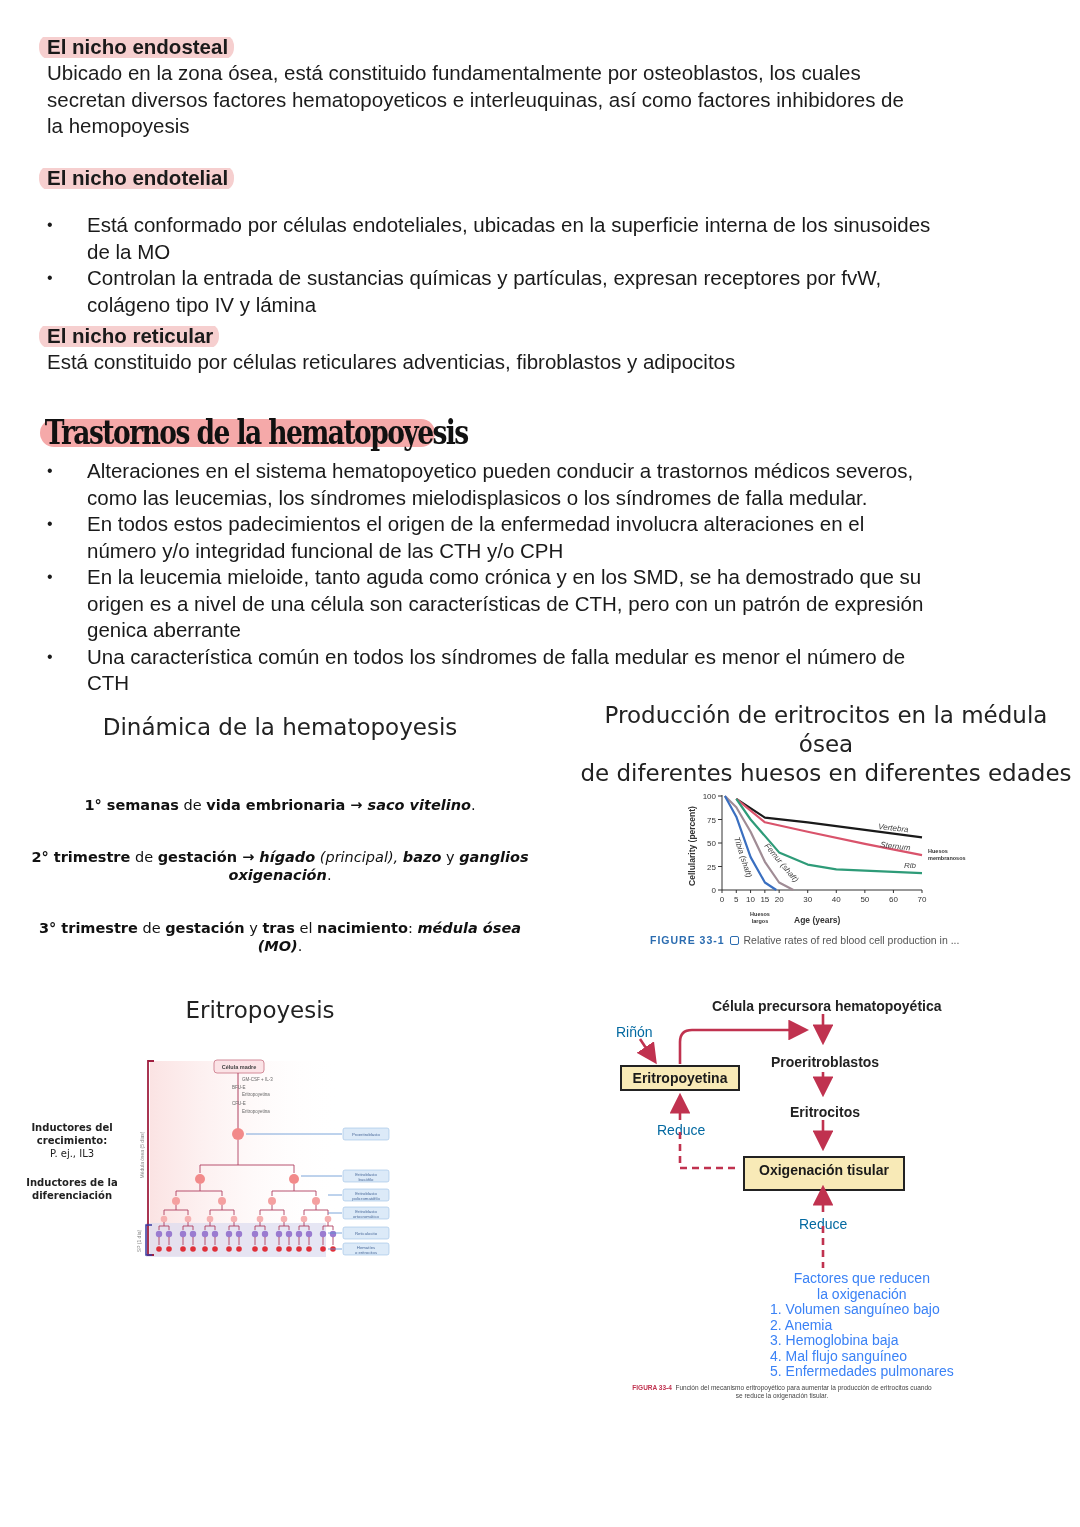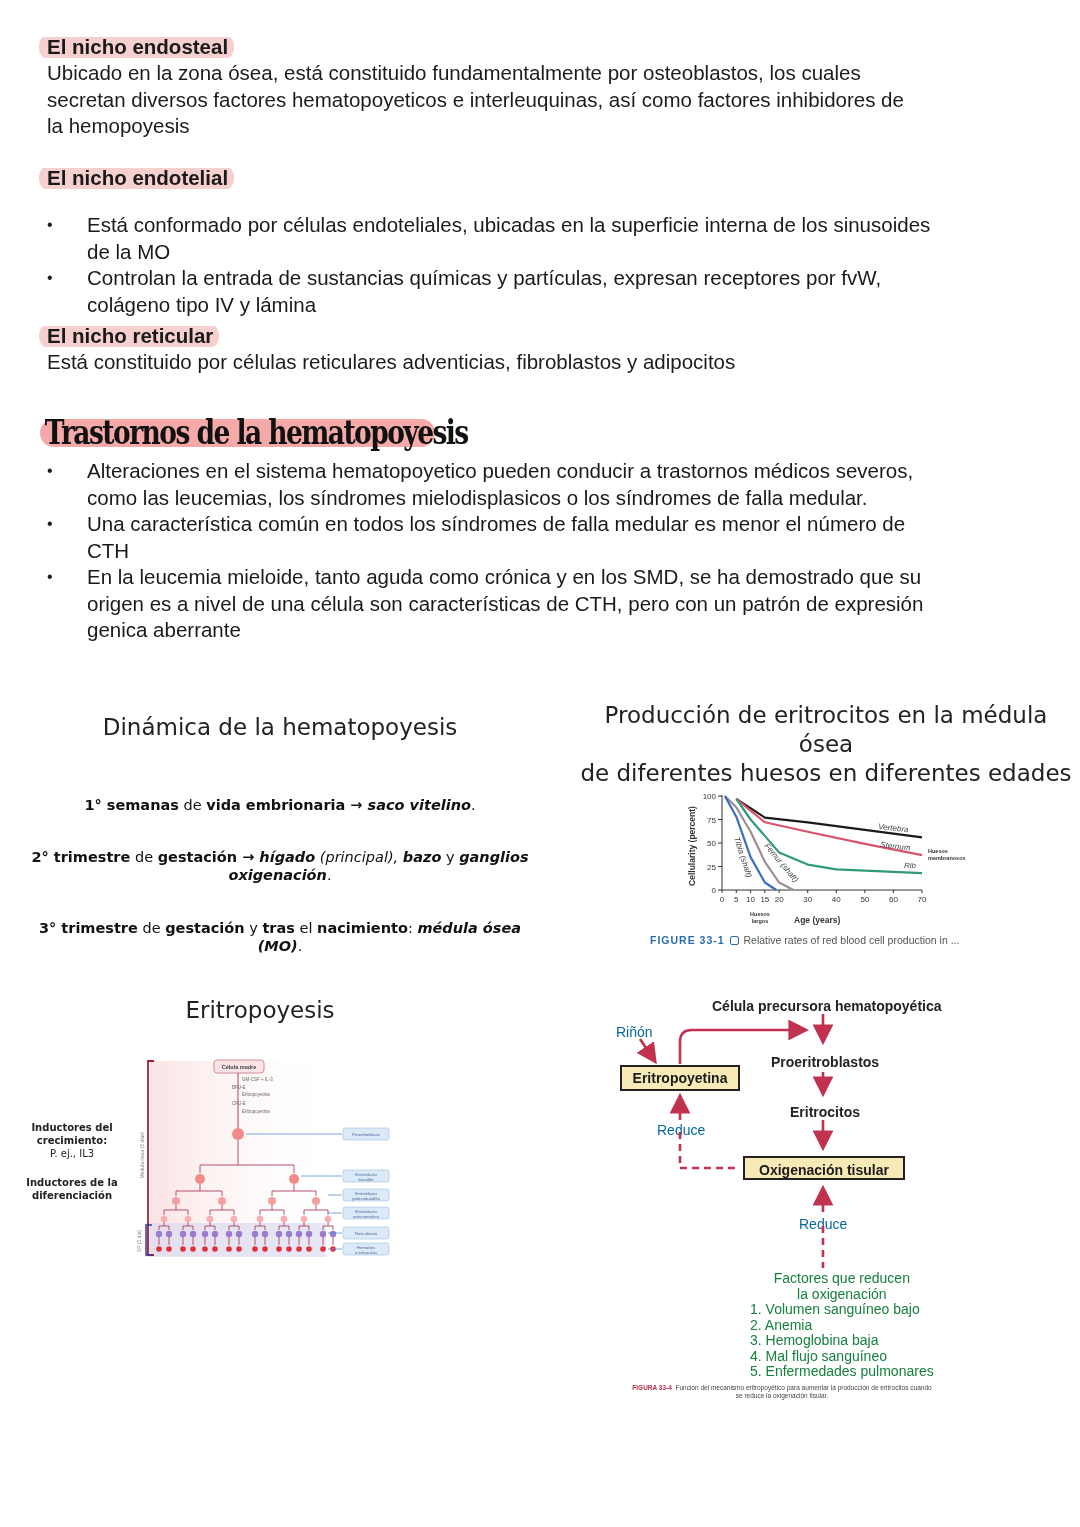--- a/index.html
+++ b/index.html
@@ -40,21 +40,21 @@
     .fig-cap .fig-num { color: #2b6cb0; font-weight: bold; letter-spacing: 1px; }
 
     
     .tree-wrap { position: absolute; left: 136px; top: 1055px; width: 262px; height: 215px; }
     .ind-label { position: absolute; font-family: "DejaVu Sans", sans-serif; font-size: 10px; line-height: 13px; text-align: center; color: #222; }
 
     
     .flow-text { position: absolute; font-weight: bold; font-size: 14px; color: #222; white-space: nowrap; }
     .flow-plain { position: absolute; font-size: 14px; color: #0369a1; white-space: nowrap; }
     .flow-box { position: absolute; background: #f8eab7; border: 2px solid #222; font-weight: bold; font-size: 14px; text-align: center; line-height: 22px; }
-    .factors { position: absolute; font-size: 14px; line-height: 15.5px; color: #15803d; }
+    .factors { position: absolute; font-size: 14px; line-height: 15.5px; color: #3b82f6; margin-left: 20px; }
     .factors .ft { text-align: center; }
   </style>
 </head>
 <body>
 
 <div class="sec-title" style="left:47px;top:34px;">El nicho endosteal</div>
 <div class="para" style="left:47px;top:60px;">
   <div>Ubicado en la zona ósea, está constituido fundamentalmente por osteoblastos, los cuales</div>
   <div>secretan diversos factores hematopoyeticos e interleuquinas, así como factores inhibidores de</div>
   <div>la hemopoyesis</div>
@@ -77,27 +77,31 @@
 
 <div class="big-title-bg"></div>
 <div class="big-title">Trastornos de la hematopoyesis</div>
 
 <ul class="bul" style="left:47px;top:458px;">
   <li>
     <div>Alteraciones en el sistema hematopoyetico pueden conducir a trastornos médicos severos,</div>
     <div>como las leucemias, los síndromes mielodisplasicos o los síndromes de falla medular.</div>
   </li>
   <li>
-    <div>Una característica común en todos los síndromes de falla medular es menor el número de</div>
-    <div>CTH</div>
+    <div>En todos estos padecimientos el origen de la enfermedad involucra alteraciones en el</div>
+    <div>número y/o integridad funcional de las CTH y/o CPH</div>
   </li>
   <li>
     <div>En la leucemia mieloide, tanto aguda como crónica y en los SMD, se ha demostrado que su</div>
     <div>origen es a nivel de una célula son características de CTH, pero con un patrón de expresión</div>
     <div>genica aberrante</div>
+  </li>
+  <li>
+    <div>Una característica común en todos los síndromes de falla medular es menor el número de</div>
+    <div>CTH</div>
   </li>
 </ul>
 
 <div class="slide-title" style="left:100px;top:713px;width:360px;">Dinámica de la hematopoyesis</div>
 
 <div class="dyn-line" style="left:30px;top:796px;width:500px;">
   <b>1° semanas</b><span> de </span><b>vida embrionaria</b><b> → </b><b><i>saco vitelino</i></b><span>.</span>
 </div>
 <div class="dyn-line" style="left:30px;top:848px;width:500px;">
   <b>2° trimestre</b><span> de </span><b>gestación</b><b> → </b><b><i>hígado</i></b><i> (principal), </i><b><i>bazo</i></b><span> y </span><b><i>ganglios</i></b><br><b><i>oxigenación</i></b><span>.</span>
@@ -374,21 +378,21 @@
       </g>
   </svg>
 </div>
 
 <div class="flow-text" style="left:712px;top:998px;">Célula precursora hematopoyética</div>
 <div class="flow-plain" style="left:616px;top:1024px;">Riñón</div>
 <div class="flow-box" style="left:620px;top:1065px;width:120px;height:26px;">Eritropoyetina</div>
 <div class="flow-text" style="left:771px;top:1054px;">Proeritroblastos</div>
 <div class="flow-text" style="left:790px;top:1104px;">Eritrocitos</div>
 <div class="flow-plain" style="left:657px;top:1122px;">Reduce</div>
-<div class="flow-box" style="left:743px;top:1156px;width:162px;height:24px;line-height:24px;">Oxigenación tisular</div>
+<div class="flow-box" style="left:743px;top:1156px;width:162px;height:35px;line-height:24px;">Oxigenación tisular</div>
 <div class="flow-plain" style="left:799px;top:1216px;">Reduce</div>
 
 <svg class="abs" style="left:600px;top:990px;" width="380" height="290">
   <defs>
     <marker id="ah" markerWidth="8" markerHeight="8" refX="6" refY="4" orient="auto">
       <path d="M0,0 L8,4 L0,8 Z" fill="#c0324f"></path>
     </marker>
   </defs>
   <g stroke="#c0324f" stroke-width="2.6" fill="none">
 

